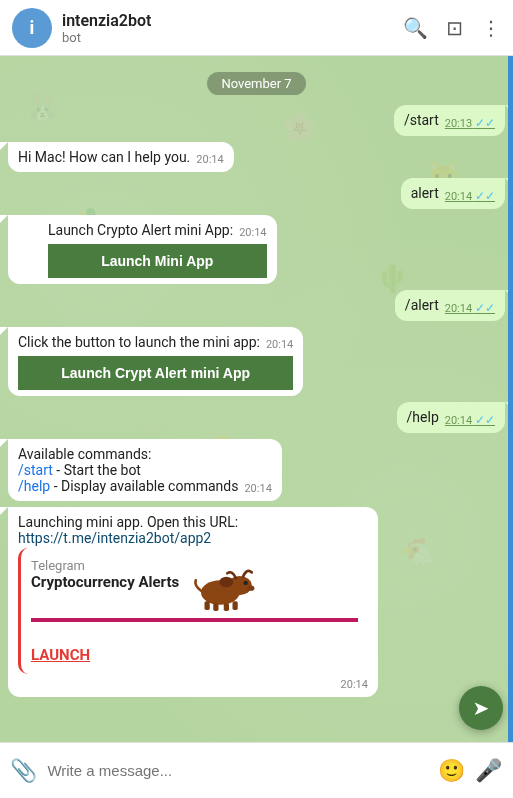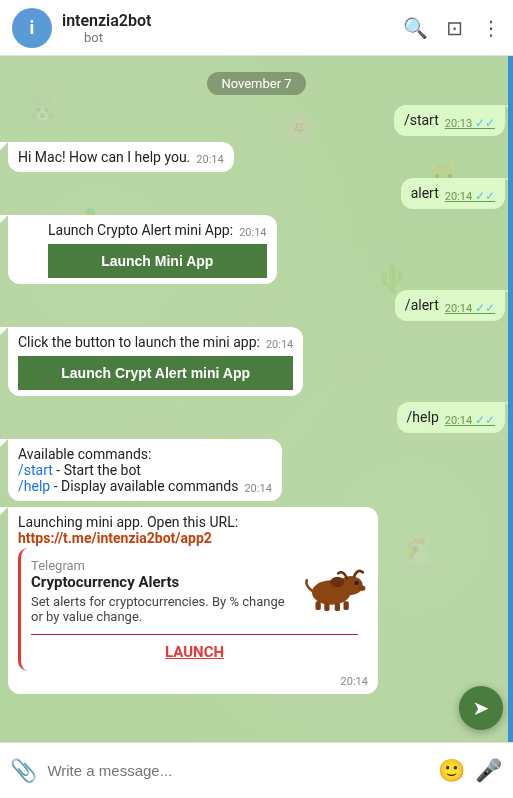--- a/index.html
+++ b/index.html
@@ -31,21 +31,21 @@
       background: #5b9bd5;
       display: flex;
       align-items: center;
       justify-content: center;
       color: white;
       font-size: 18px;
       font-weight: bold;
     }
     .header-info { flex: 1; }
     .header-title { font-size: 16px; font-weight: 600; color: #222; }
-    .header-sub { font-size: 13px; color: #777; margin-left: 22px; }
+    .header-sub { font-size: 13px; color: #777; }
     .header-icons { display: flex; gap: 18px; color: #555; }
     .header-icon { font-size: 20px; cursor: pointer; }
 
     
     .chat-bg {
       position: absolute;
       top: 56px;
       left: 0; right: 0; bottom: 56px;
       background: #b5d5a0;
       background-image: 
@@ -190,32 +190,31 @@
       color: #444;
       margin-top: 3px;
     }
     .app-card-img {
       width: 60px;
       height: 50px;
       flex-shrink: 0;
     }
     .app-card-launch {
       display: block;
-      text-align: center;
       color: #e53935;
       font-weight: 700;
       font-size: 15px;
       margin-top: 10px;
-      padding-top: 8px;
-      border-top: 1px solid #be185d;
+      padding-top: 24px;
+      border-top: 4px solid #be185d;
       cursor: pointer;
     }
 
     
-    .link-blue { color: #c2410c; text-decoration: none; font-weight: bold; }
+    .link-blue { color: #0c4a6e; text-decoration: none; }
 
     
     .commands-block {
       color: #222;
     }
     .cmd-link { color: #1a73e8; }
 
     
     .input-bar {
       position: absolute;
@@ -384,21 +383,20 @@
   <div class="msg-row left">
     <div class="bubble-in" style="min-width:300px; max-width:370px;">
       <div>
         Launching mini app. Open this URL: <a href="#" class="link-blue">https://t.me/intenzia2bot/app2</a>
       </div>
       <div class="app-card">
         <div class="app-card-inner">
           <div class="app-card-text">
             <div class="app-card-brand">Telegram</div>
             <div class="app-card-title">Cryptocurrency Alerts</div>
-            <div class="app-card-desc">Set alerts for cryptocurrencies. By % change or by value change.</div>
           </div>
 
           <div class="app-card-img">
             <svg viewBox="0 0 80 60" xmlns="http://www.w3.org/2000/svg" width="70" height="55">
 
               <ellipse cx="38" cy="38" rx="22" ry="14" fill="#8B4513"></ellipse>
 
               <ellipse cx="60" cy="30" rx="14" ry="11" fill="#8B4513"></ellipse>
 
               <rect x="20" y="48" width="6" height="10" rx="2" fill="#7a3c10"></rect>

